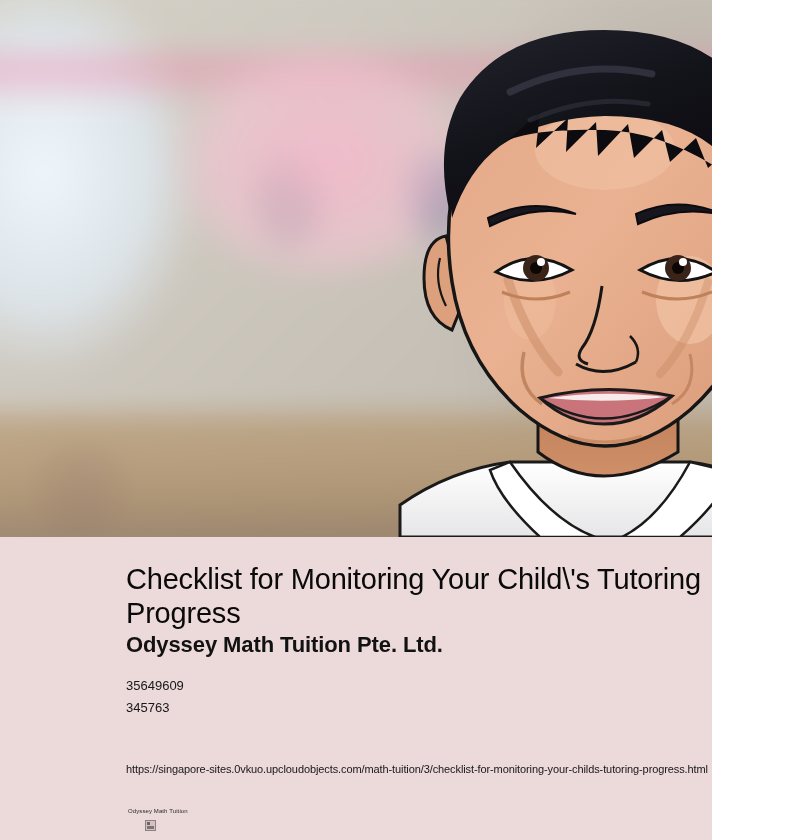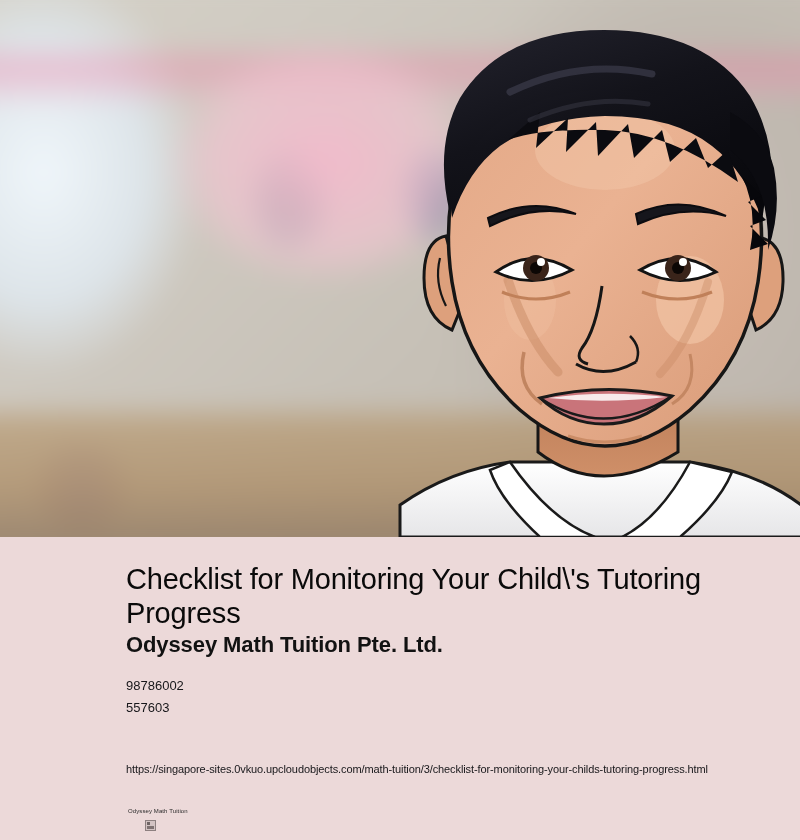--- a/index.html
+++ b/index.html
@@ -10,21 +10,21 @@
   body {
     width: 800px;
     height: 840px;
     overflow: hidden;
     font-family: "Liberation Sans", sans-serif;
     -webkit-font-smoothing: antialiased;
   }
 
   .page {
     position: relative;
-    width: 800px;
+    width: 712px;
     height: 840px;
     background: #0f766e;
     overflow: hidden;
   }
 
   
   .hero {
     position: absolute;
     top: 0;
     left: 0;
@@ -267,22 +267,22 @@
     </div>
   </div>
 
   <div class="content">
 
     <h1 class="title">Checklist for Monitoring Your Child\'s Tutoring Progress</h1>
 
     <div class="subtitle">Odyssey Math Tuition Pte. Ltd.</div>
 
     <div class="contact">
-      <div class="contact-line">98786002</div>
-      <div class="contact-line">557603</div>
+      <div class="contact-line">35649609</div>
+      <div class="contact-line">345763</div>
     </div>
 
     <a class="url" href="#" style="text-decoration:none;color:#17171a;" title="https://singapore-sites.0vkuo.upcloudobjects.com/math-tuition/3/checklist-for-monitoring-your-childs-tutoring-progress.html">https://singapore-sites.0vkuo.upcloudobjects.com/math-tuition/3/checklist-for-monitoring-your-childs-tutoring-progress.html</a>
 
     <div class="footer">
       <div class="footer-name">Odyssey Math Tuition</div>
       <div class="footer-logo"></div>
     </div>
 
   </div>

